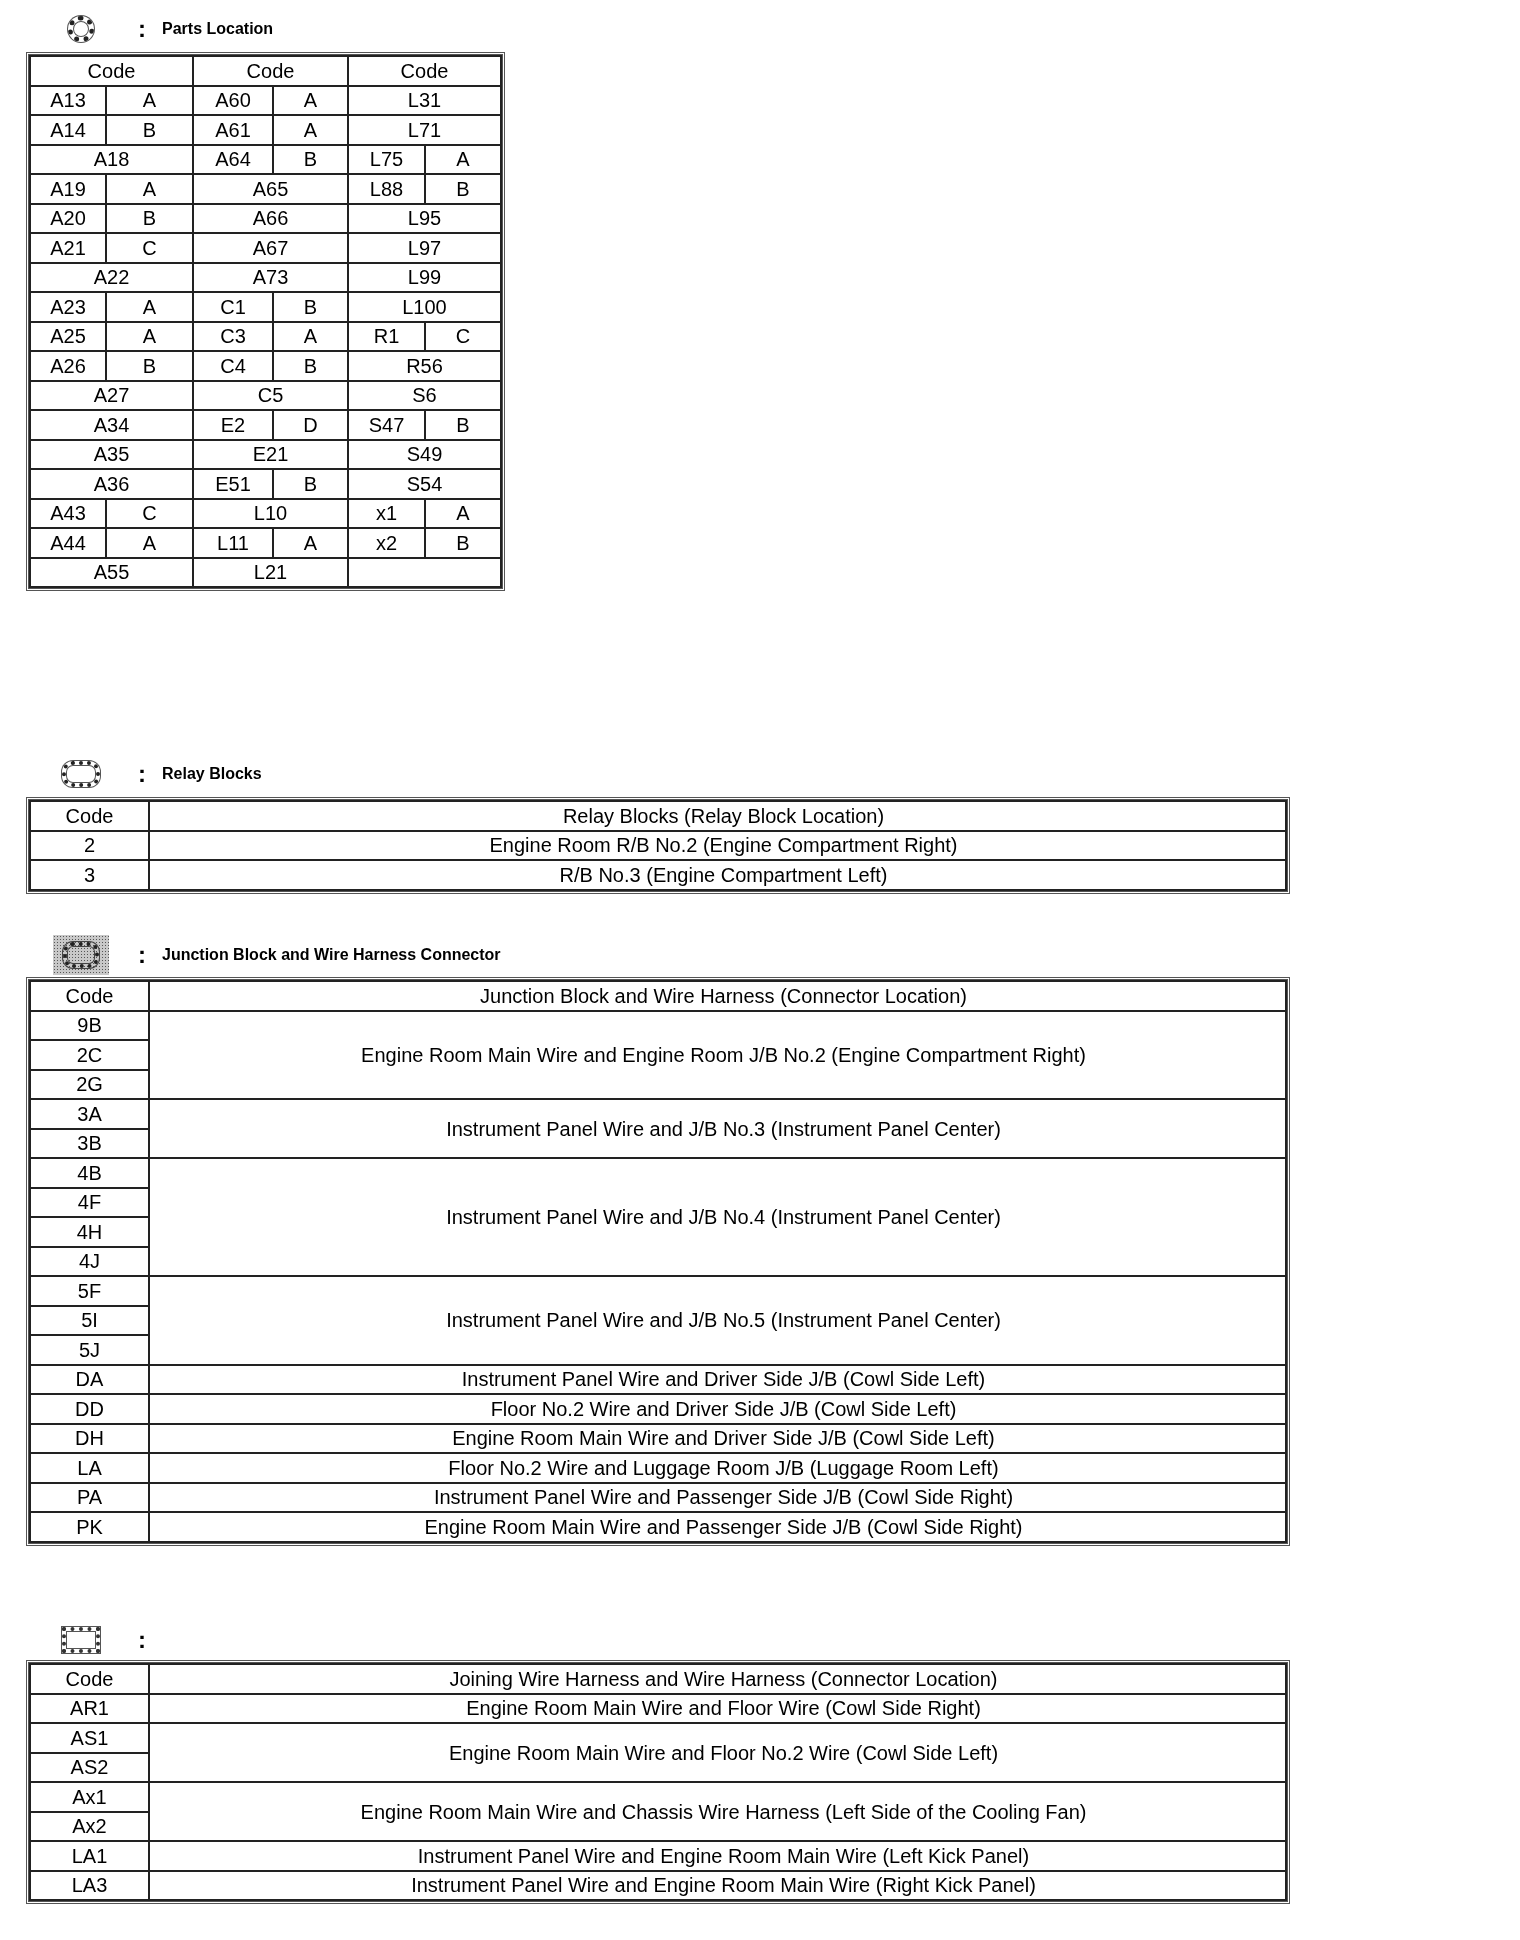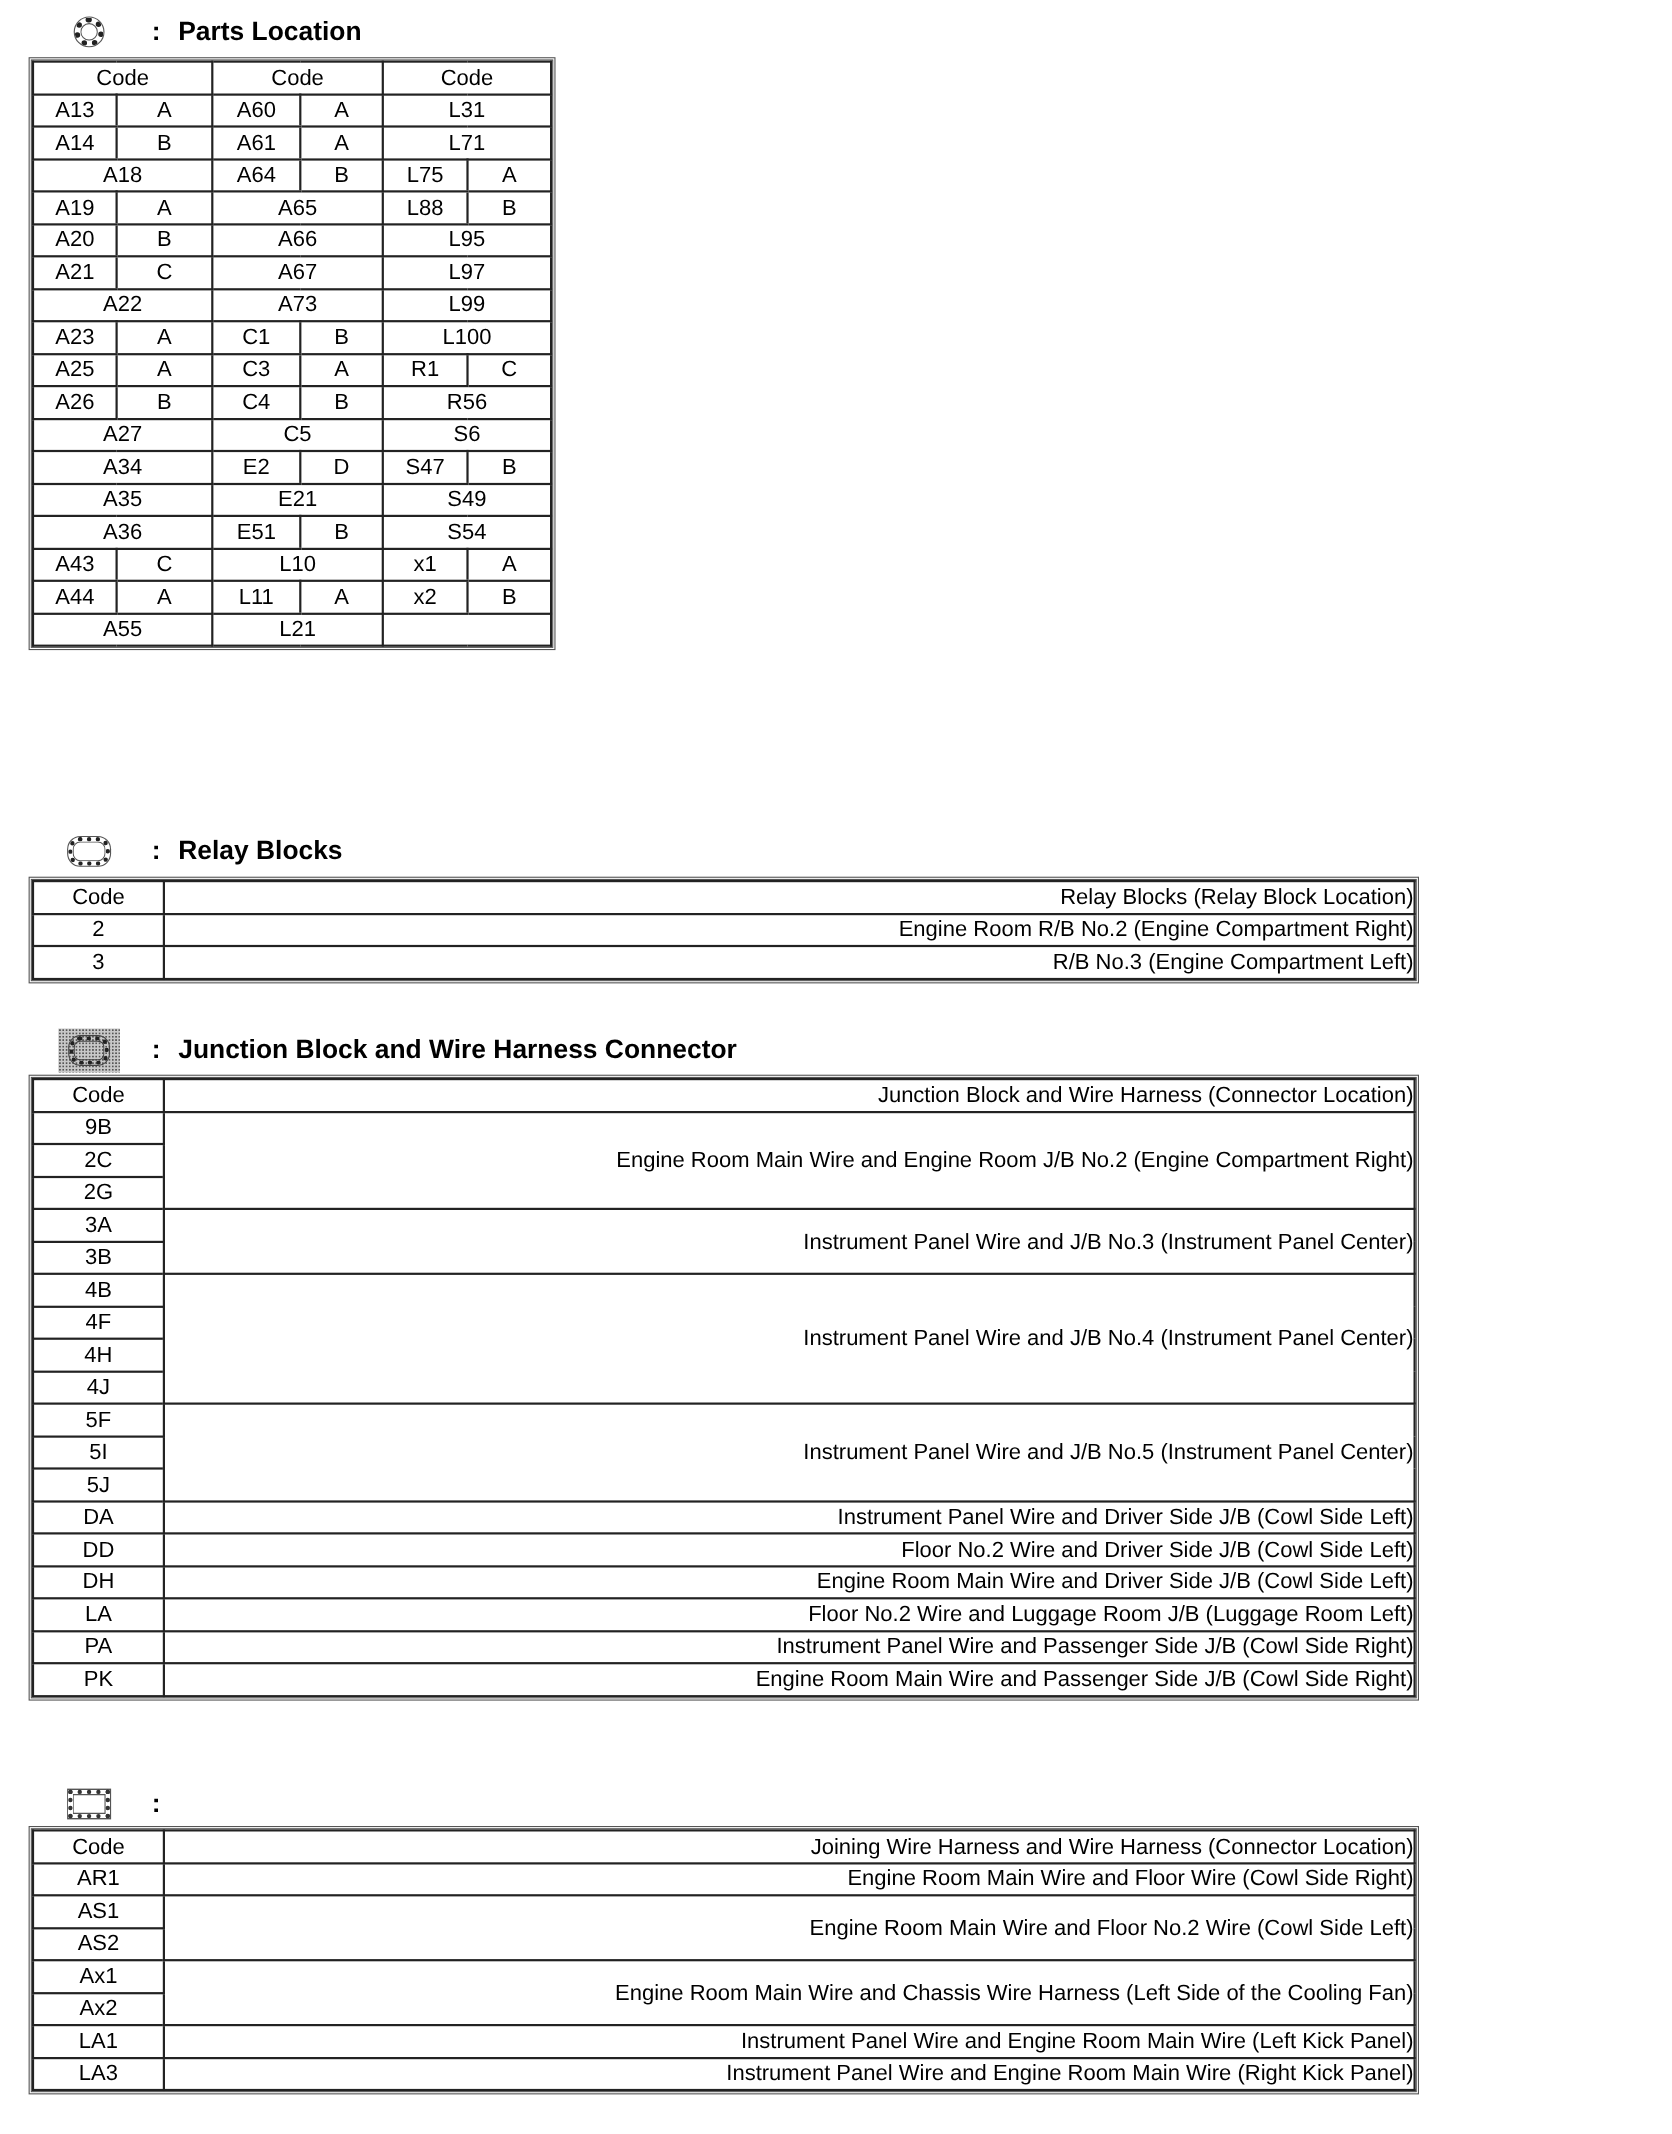--- a/index.html
+++ b/index.html
@@ -1,31 +1,31 @@
 <!DOCTYPE html>
 <html><head>
 <meta charset="utf-8">
 <style>
   html, body { margin:0; padding:0; background:#ffffff; }
   body { width:1520px; height:1940px; position:relative; font-family:"Liberation Sans", sans-serif; color:#000; }
   .heading { position:absolute; left:48px; height:40px; display:flex; align-items:center; }
   .heading .icon-wrap { width:66px; height:40px; display:flex; align-items:center; justify-content:center; }
   .heading .colon { width:24px; font-size:24px; font-weight:bold; margin-left:24px; }
-  .heading .title { font-size:24px; font-weight:bold; margin-left:0px; }
+  .heading .title { font-size:16px; font-weight:bold; margin-left:0px; }
   .ico-circle { width:26px; height:26px; border-radius:50%; border:5px dotted #222; box-sizing:border-box; box-shadow: inset 0 0 0 1px #555, 0 0 0 1px #555; }
   .ico-oval { width:38px; height:26px; border-radius:11px; border:4px dotted #222; box-sizing:border-box; box-shadow: inset 0 0 0 1px #555, 0 0 0 1px #555; }
   .ico-jb { width:56px; height:40px; background-color:#c8c8c8; background-image: radial-gradient(#555 0.8px, transparent 1px); background-size:3px 3px; display:flex; align-items:center; justify-content:center; }
   .ico-jb .inner { width:36px; height:26px; border-radius:10px; border:4px dotted #222; box-sizing:border-box; box-shadow: inset 0 0 0 1px #444, 0 0 0 1px #444; background:transparent; }
   .ico-rect { width:38px; height:26px; border:4px dotted #333; box-sizing:border-box; box-shadow: inset 0 0 0 1px #555, 0 0 0 1px #555; }
 
   table { position:absolute; border-collapse:collapse; table-layout:fixed; }
   td { border:2px solid #222; padding:0; height:29.5px; font-size:20px; line-height:20px; white-space:nowrap; overflow:hidden; box-sizing:border-box; }
   .outer { outline:3px double #555; }
   td.c { text-align:center; }
-  td.l { text-align:right; padding-left:12px; }
+  td.l { text-align:center; padding-left:12px; }
   .sub { border-right:1px dotted #444; }
 </style>
 </head>
 <body>
 
 <div class="heading" style="top:9px;">
   <div class="icon-wrap">
       <div class="ico-circle"></div>
     </div>
   <span class="colon">:</span>

